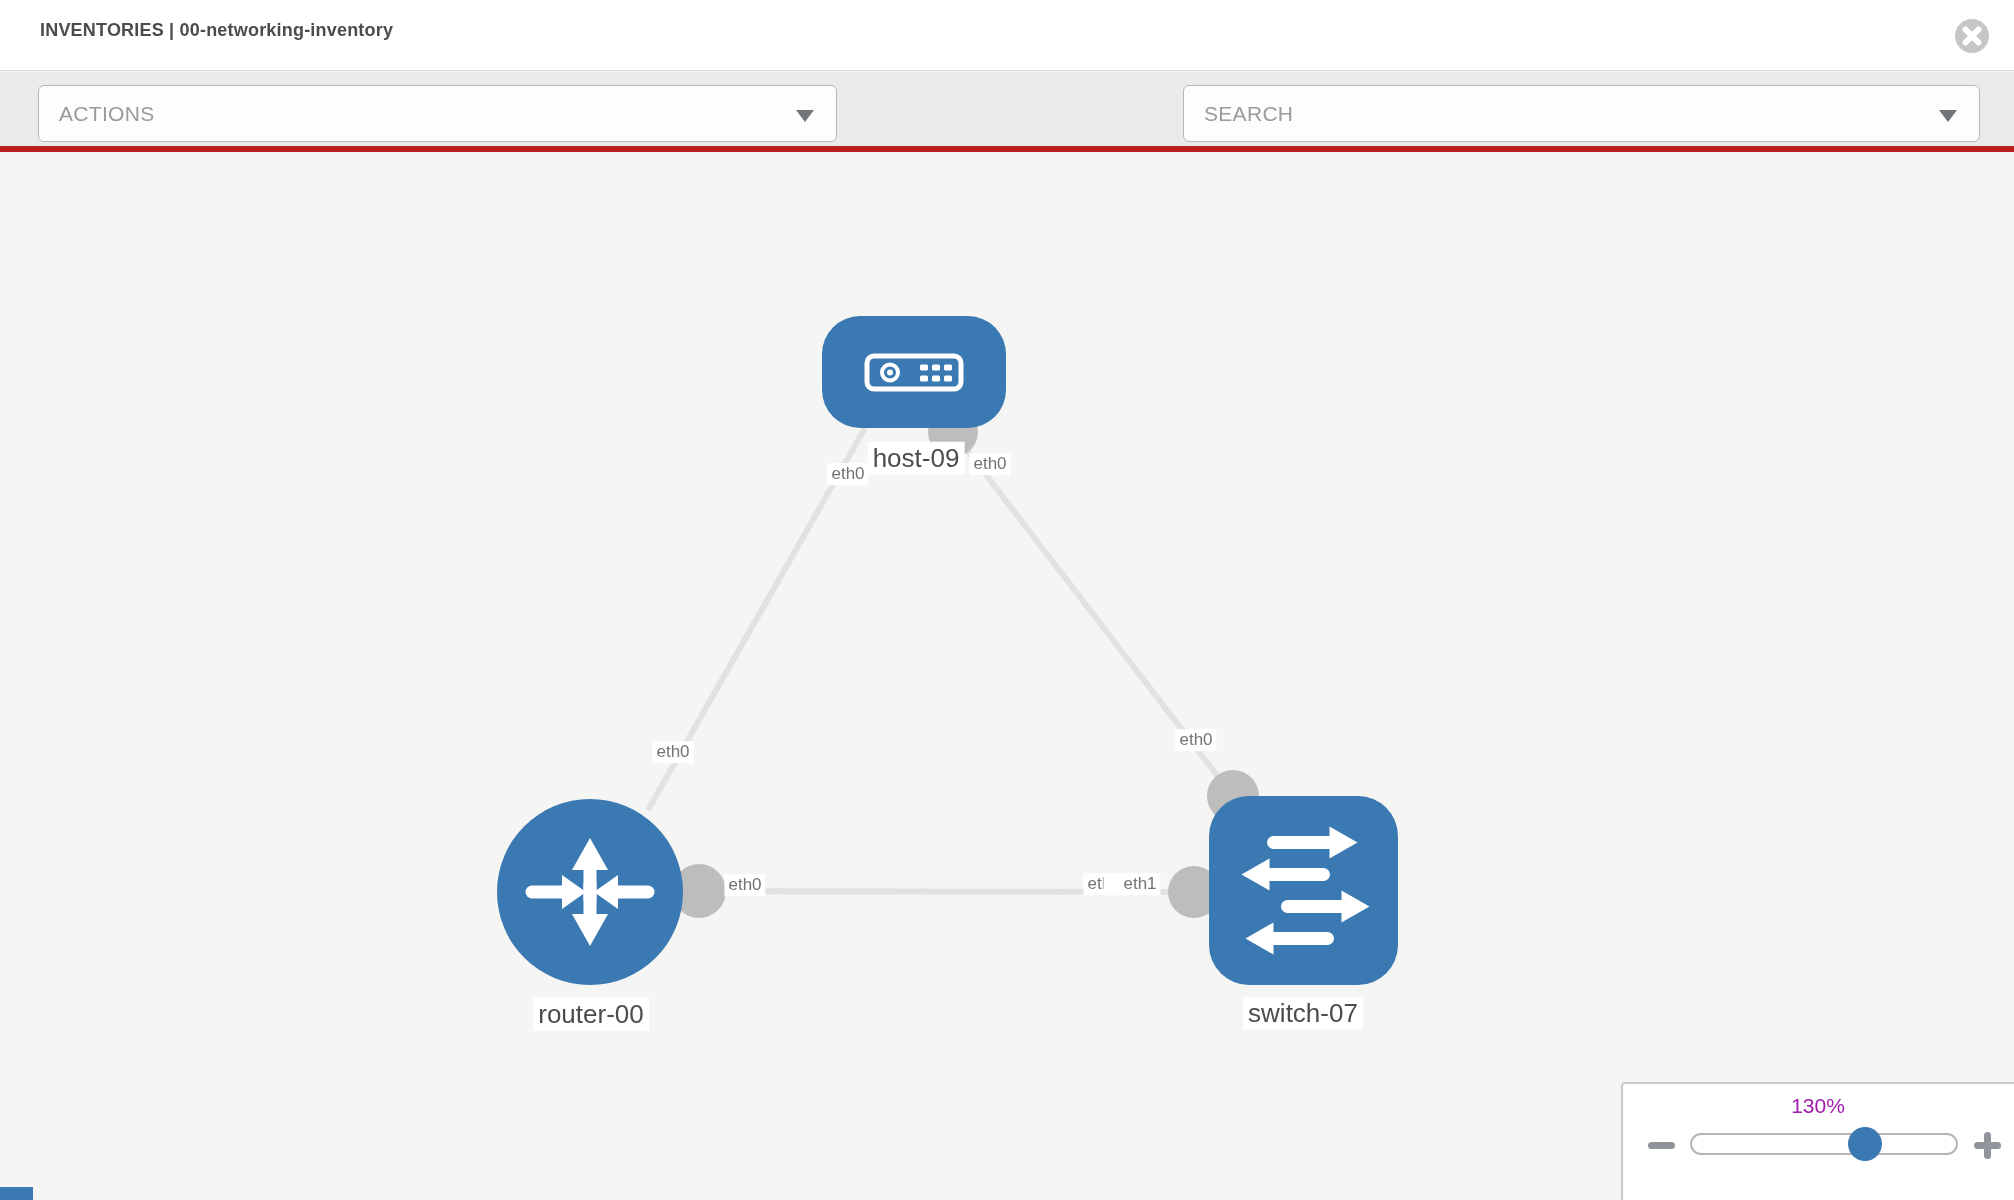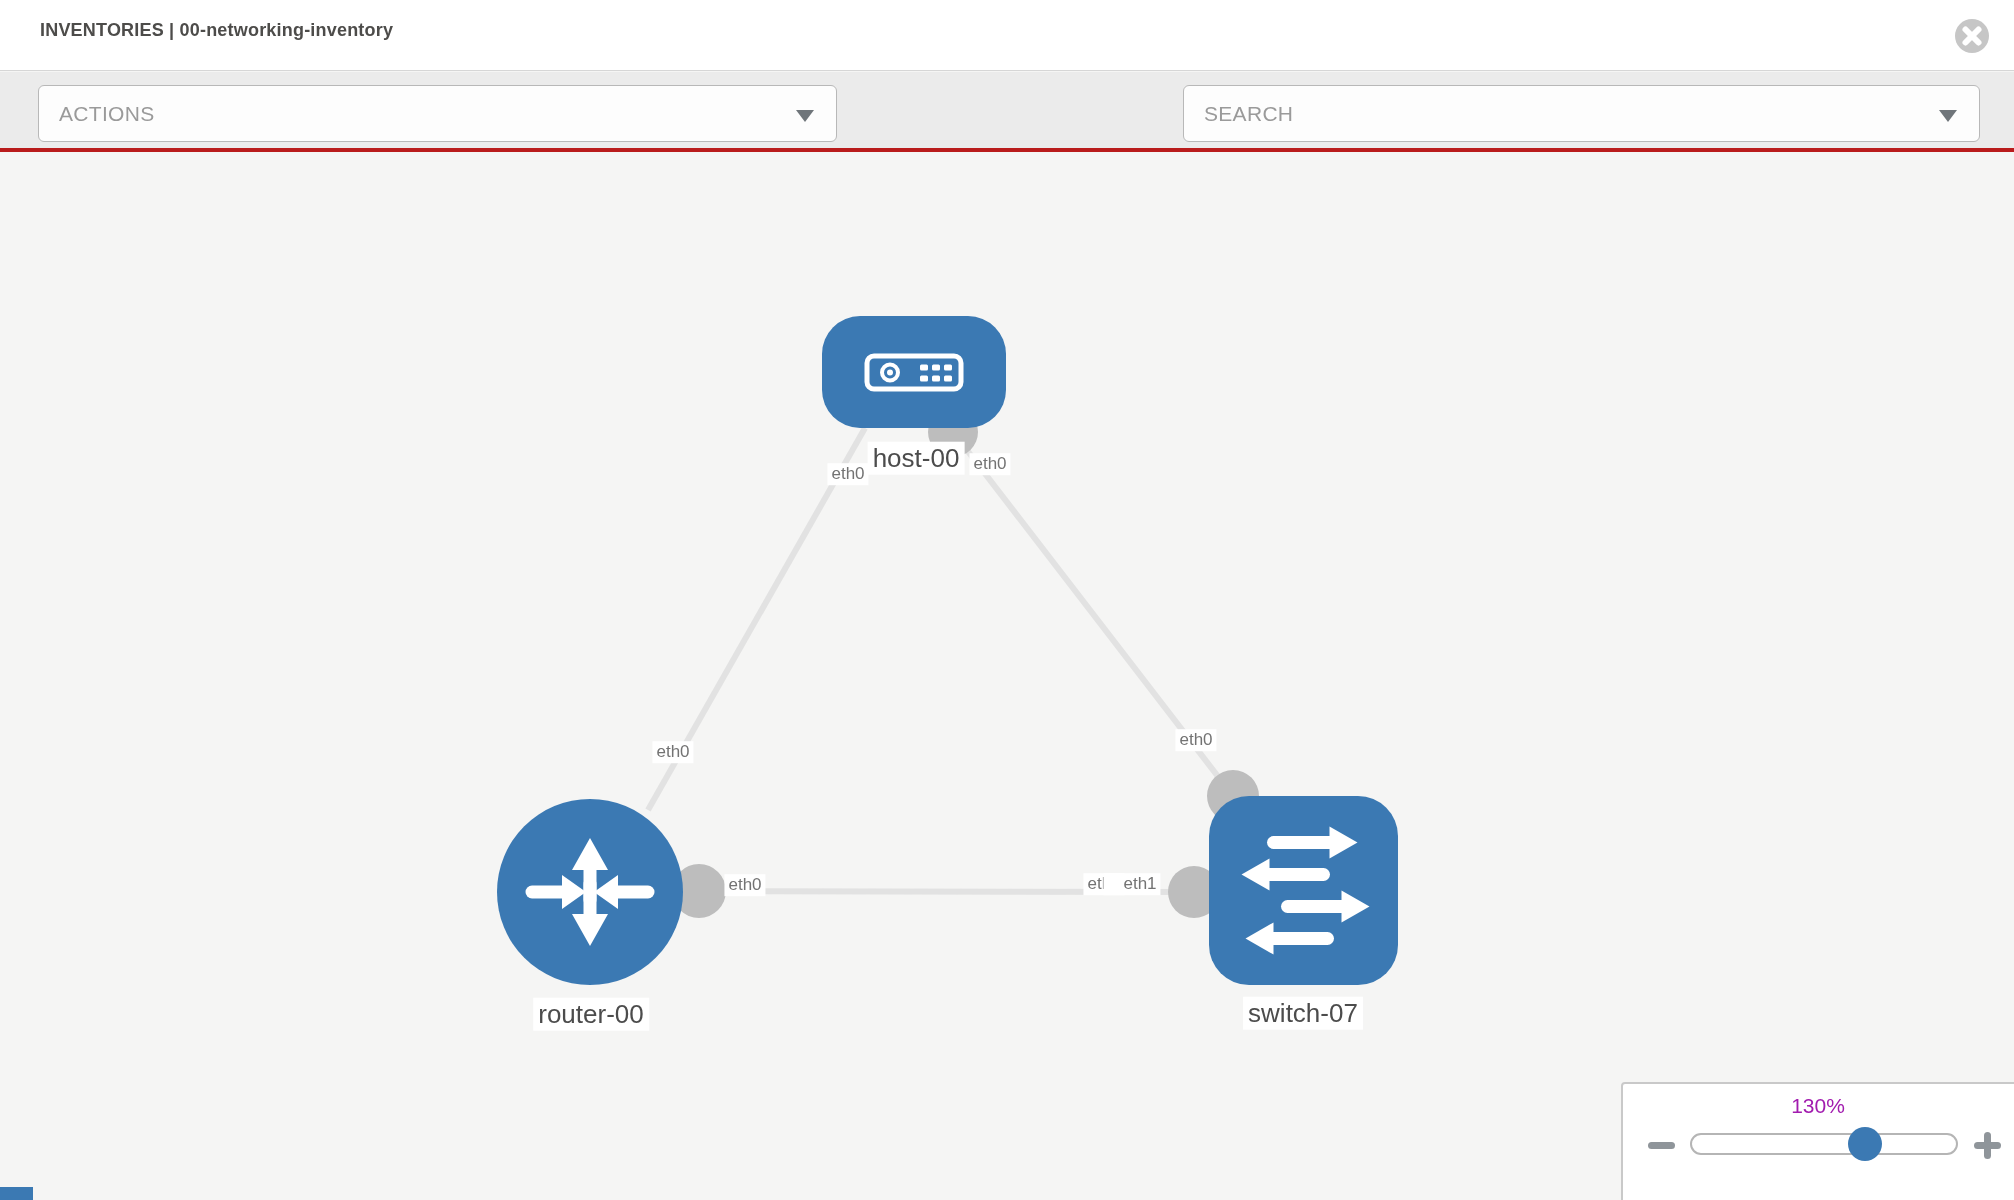--- a/index.html
+++ b/index.html
@@ -15,21 +15,21 @@
     background:#ffffff;border-bottom:1px solid #d6d6d6;box-sizing:border-box;
   }
   .header-title{
     position:absolute;left:40px;top:20px;
     font-size:18px;font-weight:700;color:#4d4c4a;letter-spacing:.2px;
   }
   .close-btn{position:absolute;right:24px;top:18px;width:36px;height:36px;cursor:pointer;}
   
   .toolbar{
     position:absolute;left:0;top:72px;width:2014px;height:80px;
-    background:#ebebeb;border-bottom:4px solid #b91c1c;box-sizing:border-box;
+    background:#ebebeb;border-bottom:6px solid #b91c1c;box-sizing:border-box;
   }
   .select-box{
     position:absolute;top:13px;height:57px;background:#fdfdfd;
     border:1px solid #b8b8b8;border-radius:6px;box-sizing:border-box;
     display:flex;align-items:center;cursor:pointer;
   }
   .select-placeholder{
     margin-left:20px;font-size:21px;color:#9a9a9a;letter-spacing:.3px;
   }
   .caret-down{
@@ -188,21 +188,21 @@
   </svg>
 
   <span class="if-label" style="left:848px;top:322px;">eth0</span>
   <span class="if-label" style="left:990px;top:312px;">eth0</span>
   <span class="if-label" style="left:673px;top:600px;">eth0</span>
   <span class="if-label" style="left:745px;top:733px;">eth0</span>
   <span class="if-label" style="left:1196px;top:588px;">eth0</span>
   <span class="if-label" style="left:1104px;top:732px;">eth0</span>
   <span class="if-label" style="left:1132px;top:732px;padding-left:20px;">eth1</span>
 
-  <span class="node-label" style="left:916px;top:306px;">host-00</span>
+  <span class="node-label" style="left:916px;top:306px;">host-09</span>
   <span class="node-label" style="left:591px;top:862px;">router-00</span>
   <span class="node-label" style="left:1303px;top:861px;">switch-07</span>
 </div>
 
 <div class="zoom-panel">
   <div class="zoom-level">130%</div>
 
   <div class="zoom-out-btn">
     <div class="hbar" style="left:3px;top:14px;width:27px;height:7px;"></div>
   </div>

